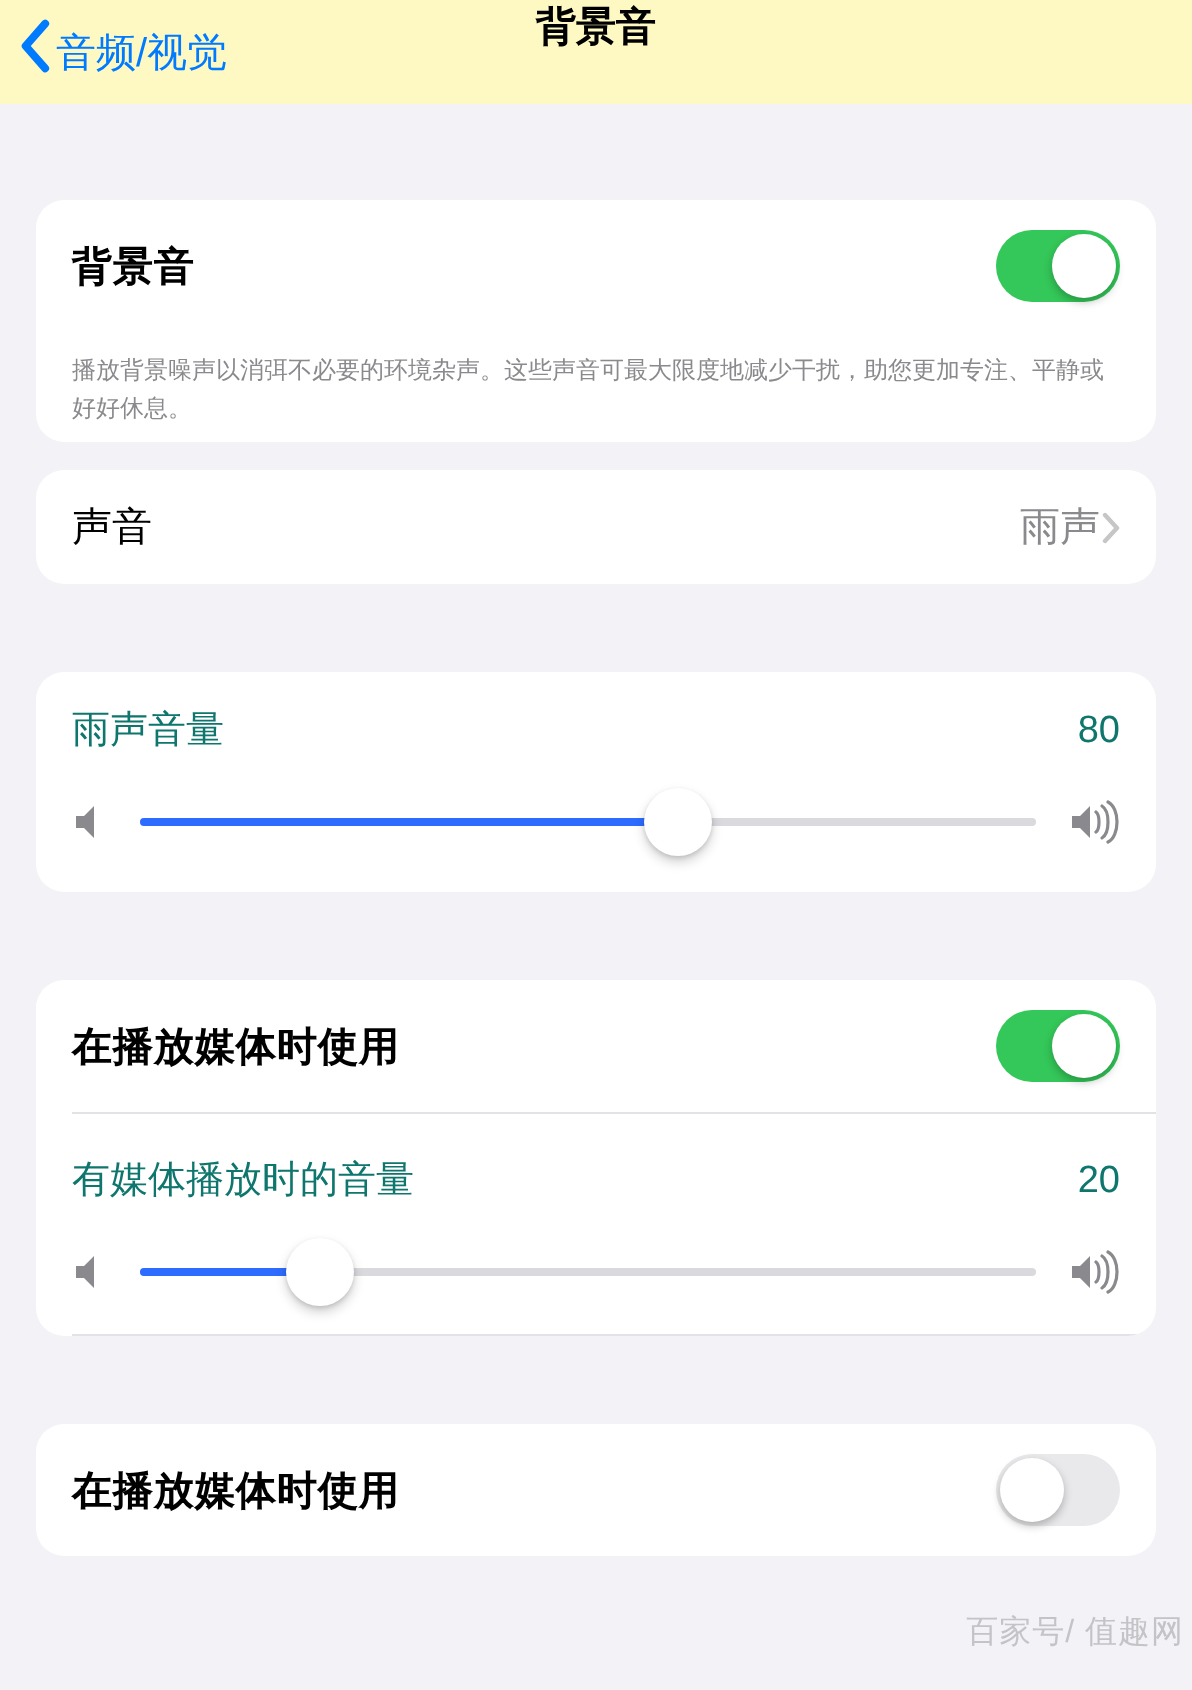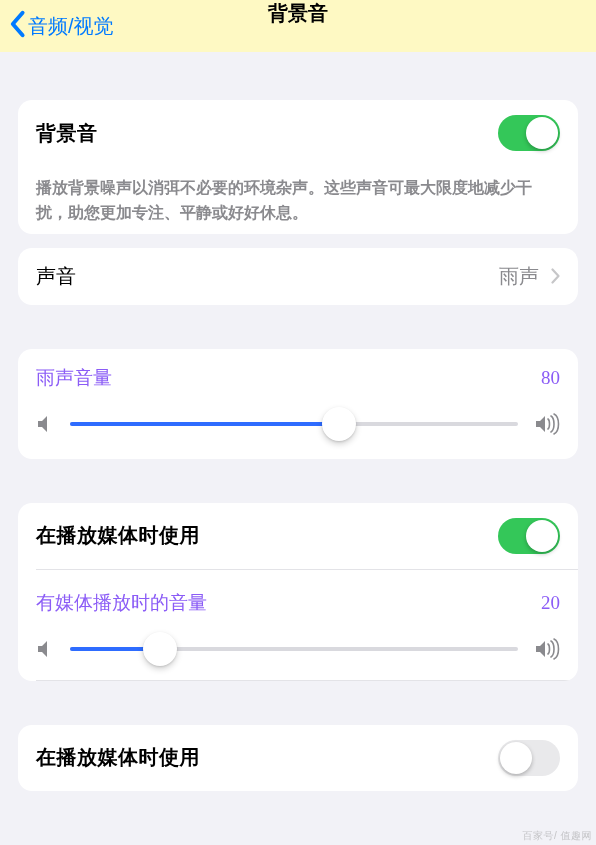--- a/index.html
+++ b/index.html
@@ -53,46 +53,45 @@
     }
     .row-label {
       font-size: 20px;
       color: #000;
       font-weight: 600;
       letter-spacing: 0.5px;
     }
     .row-label.normal { font-weight: 400; letter-spacing: 0; }
     .footer-text {
       padding: 10px 18px 8px 18px;
-      font-size: 16px;
+      font-size: 12px;
       line-height: 1.55;
       color: #8a8a8e;
-      font-weight: bold;
-    }
-    .right-side { display: flex; align-items: center; gap: 12px; }
+    }
+    .right-side { display: flex; align-items: center; gap: 1px; }
     .value-text { color: #8a8a8e; font-size: 20px; }
     .chevron { color: #c6c6c8; }
     .chevron svg { width: 9px; height: 16px; display: block; }
 
     
     .switch { width: 62px; height: 36px; border-radius: 18px; position: relative; transition: .2s; }
     .switch.on { background: #34c759; }
     .switch.off { background: #e9e9eb; }
     .switch .knob {
       position: absolute; top: 2px; width: 32px; height: 32px; border-radius: 50%;
       background: #fff; box-shadow: 0 2px 4px rgba(0,0,0,0.25);
     }
     .switch.on .knob { right: 2px; }
     .switch.off .knob { left: 2px; }
 
     
     .slider-block { padding: 16px 18px 24px 18px; }
     .slider-head {
       display: flex; justify-content: space-between; align-items: baseline;
-      color: #8b5cf6; font-size: 19px; margin-bottom: 22px; font-family: Liberation Serif, serif;
+      color: #0f766e; font-size: 19px; margin-bottom: 22px;
     }
     .slider-row { display: flex; align-items: center; gap: 16px; }
     .vol-icon { color: #8a8a8e; flex-shrink: 0; }
     .vol-icon svg { display: block; }
     .slider-track {
       flex: 1; height: 4px; background: #d9d9de; border-radius: 2px; position: relative;
     }
     .slider-fill {
       position: absolute; left: 0; top: 0; bottom: 0; background: #2e6cff; border-radius: 2px;
     }
@@ -102,22 +101,22 @@
       box-shadow: 0 3px 6px rgba(0,0,0,0.18), 0 1px 2px rgba(0,0,0,0.12);
     }
     .divider { height: 1px; background: #e3e3e7; margin-left: 18px; }
     .link-btn {
       padding: 16px 18px 18px 18px;
       color: #007aff;
       font-size: 20px;
       cursor: pointer;
     }
     .watermark {
-      position: absolute; right: 4px; bottom: 2px;
-      font-size: 10px; color: rgba(140,140,140,0.45);
+      position: absolute; right: 4px; bottom: 18px;
+      font-size: 16px; color: rgba(140,140,140,0.45);
       letter-spacing: 0.5px;
     }
   </style>
 </head>
 <body>
 
 <div class="navbar">
   <div class="back">
     <span>
       <svg viewBox="0 0 12 20" fill="none">

